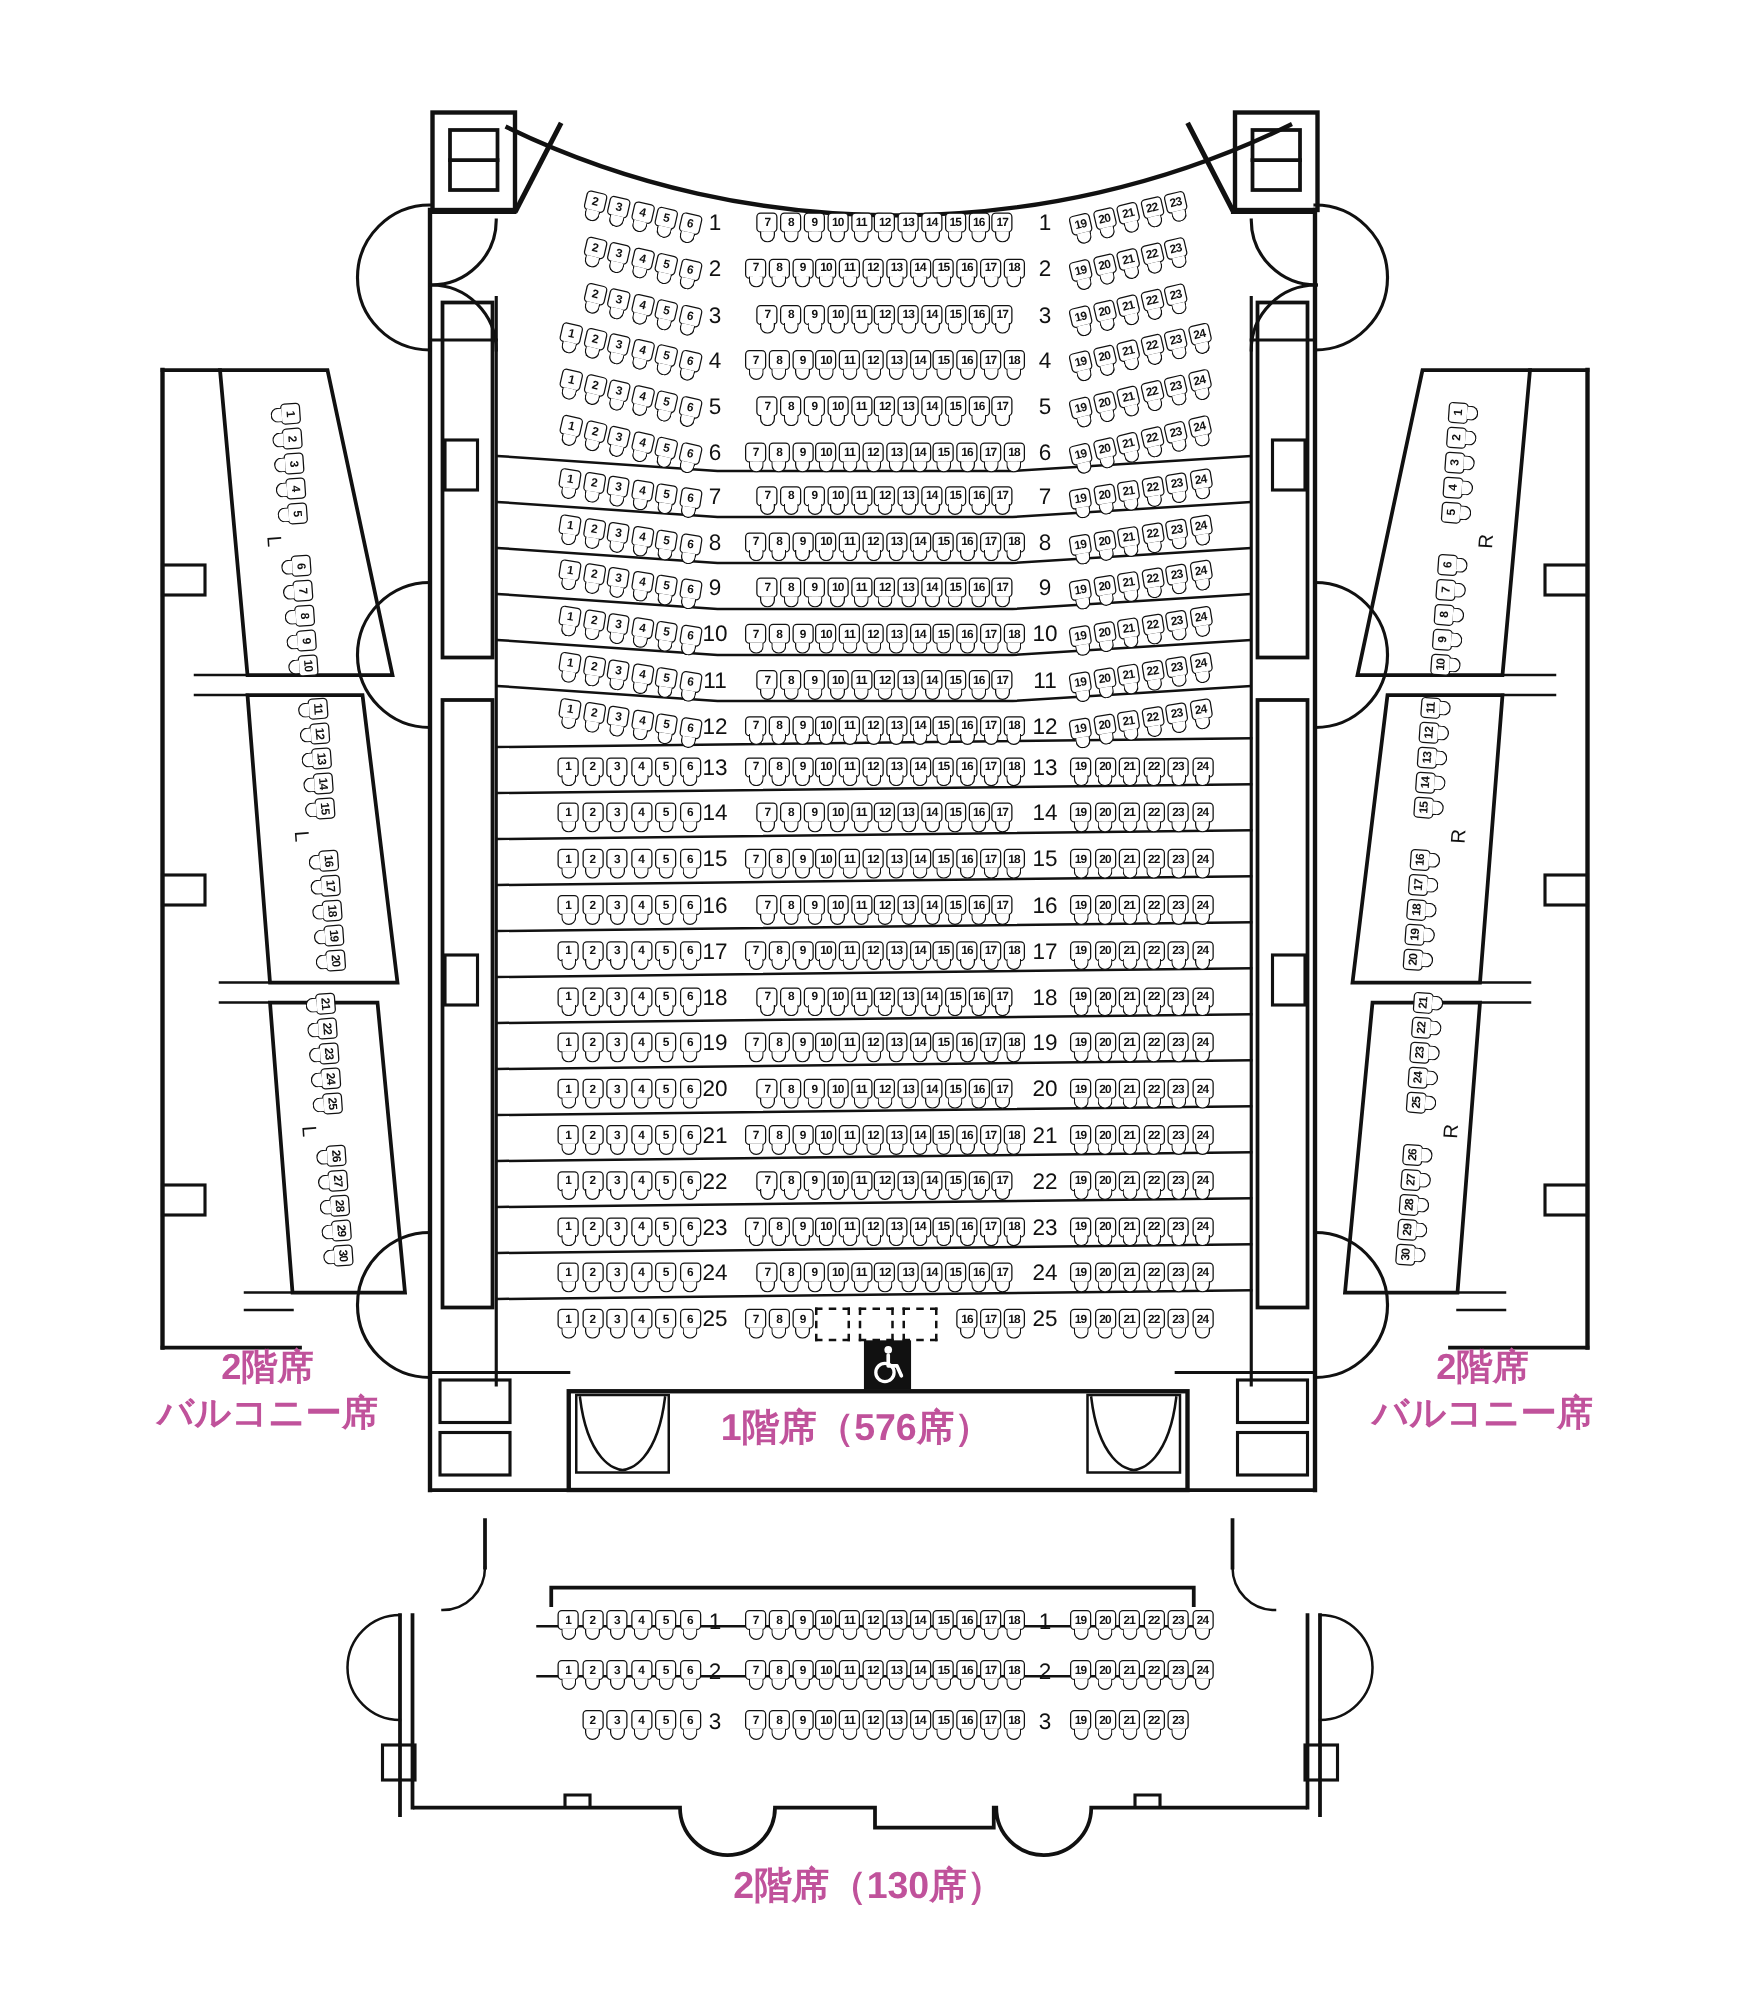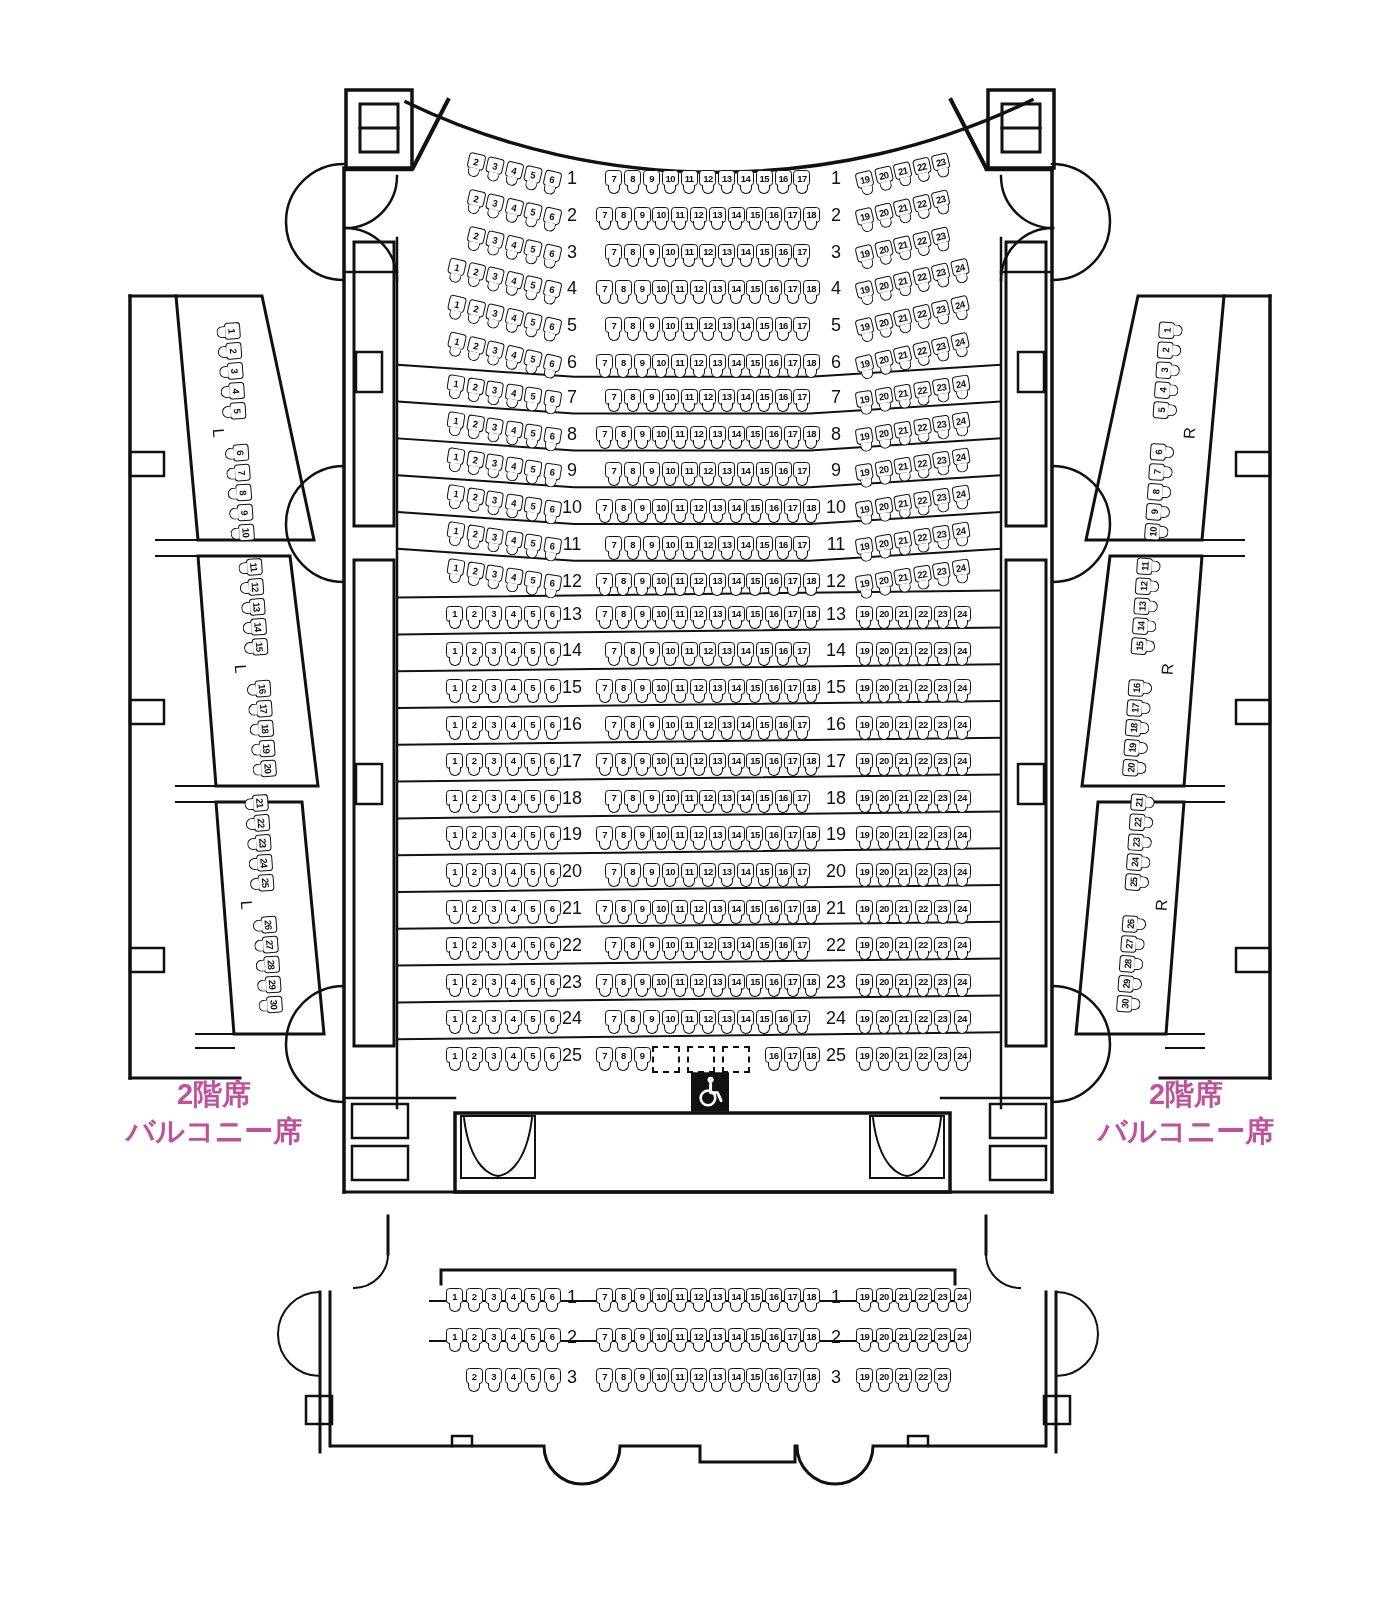--- a/index.html
+++ b/index.html
@@ -145,20 +145,22 @@
     </svg>
 
   <div class="pink" id="lbl-balcony-left">
     <div>2階席</div>
     <div>バルコニー席</div>
   </div>
   <div class="pink" id="lbl-balcony-right">
     <div>2階席</div>
     <div>バルコニー席</div>
   </div>
+  <div class="pink" id="lbl-floor1">1階席（576席）</div>
+  <div class="pink" id="lbl-floor2">2階席（130席）</div>
 
   <div class="layer" id="seats-floor1">
       <div class="blk" style="left: 446px; top: 160px; width: 117px; height: 27px; transform: rotate(13deg);">
         <div class="seat" style="left: 19.5px; top: 0px;">
           <div class="bk">2</div>
           <div class="cu"></div>
         </div>
         <div class="seat" style="left: 39px; top: 0px;">
           <div class="bk">3</div>
           <div class="cu"></div>

